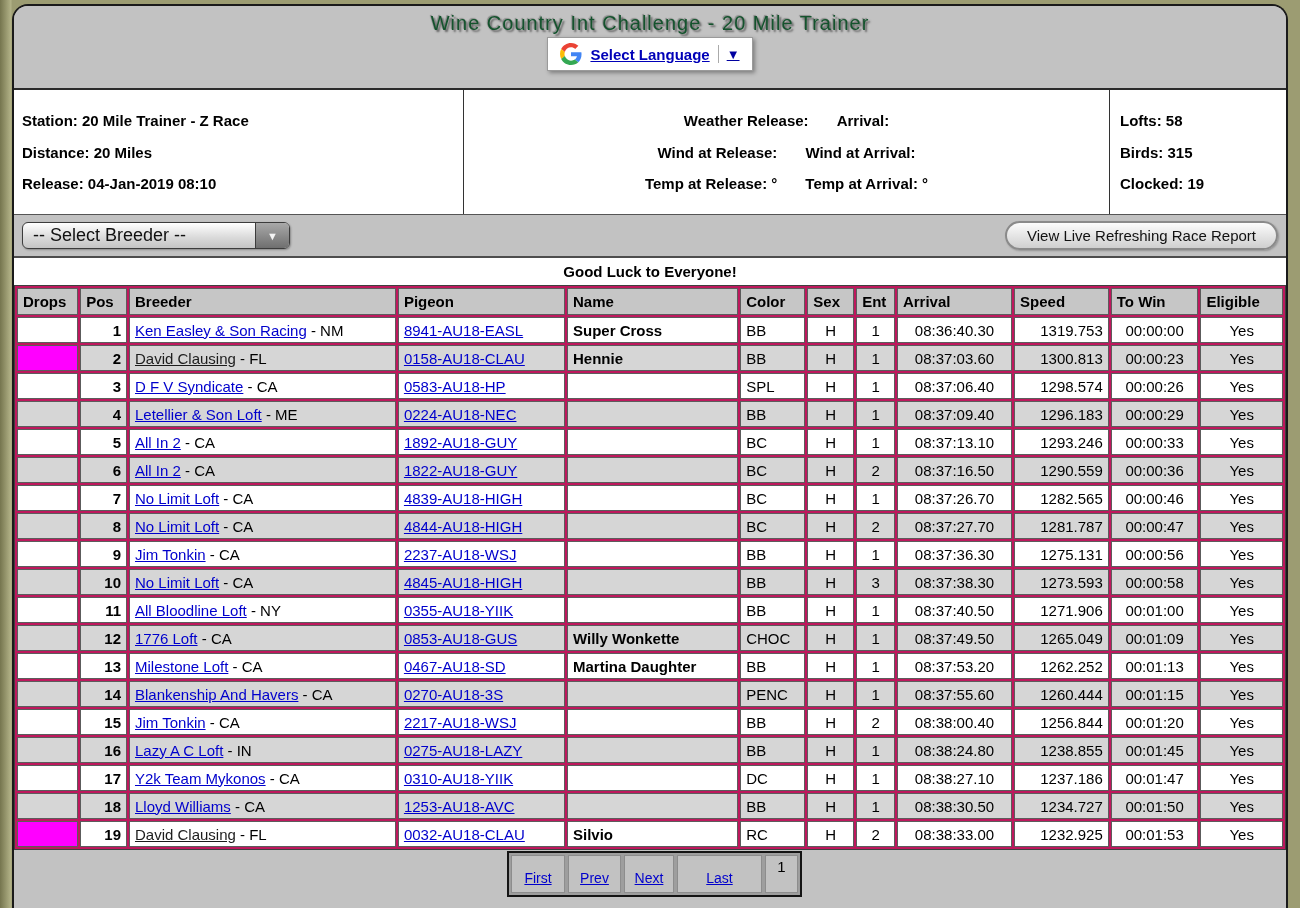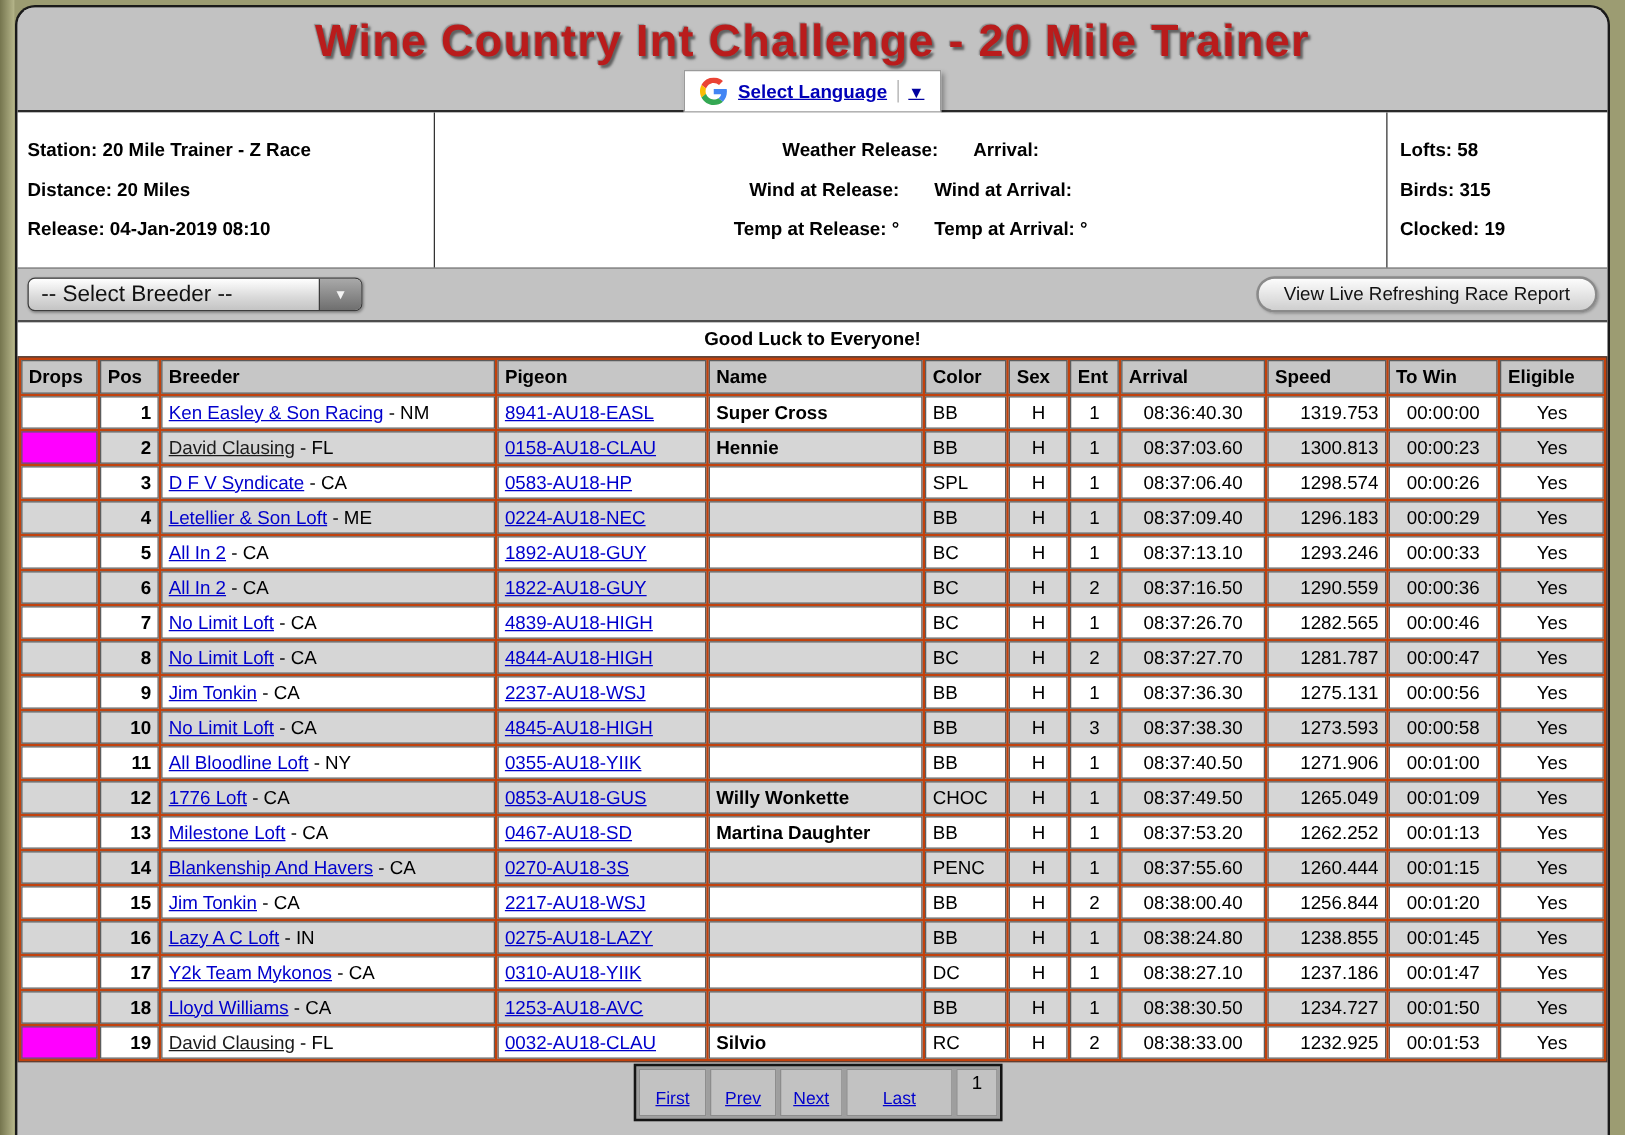--- a/index.html
+++ b/index.html
@@ -18,37 +18,37 @@
     position:absolute; left:12px; right:12px; top:4px; bottom:0;
     background:var(--band);
     border:2px solid #1a1a1a; border-bottom:none;
     border-radius:16px 16px 0 0;
     overflow:hidden;
     display:flex; flex-direction:column;
   }
   
   .title-band{height:84px; text-align:center; border-bottom:2px solid #2a2a2a; background:var(--band);}
   .page-title{
-    padding-top:6px; font-size:36px; font-weight:bold; color:#b91c1c;
+    padding-top:6px; font-size:20px; font-weight:normal; color:#14532d;
     text-shadow:2px 2px 2px #5f5f5f, -1px -1px 1px #8a8a8a;
     letter-spacing:1px;
   }
   .translate-widget{
     display:inline-flex; align-items:center; gap:8px;
     background:#ffffff; border:1px solid #9a9a9a; box-shadow:2px 2px 4px rgba(0,0,0,.35);
     padding:5px 12px; margin-top:2px; cursor:pointer;
   }
   .g-logo{width:22px;height:22px;display:block;}
   .translate-label{color:#0000b8; font-weight:bold; font-size:15px; text-decoration:underline;}
   .translate-divider{width:1px; height:18px; background:#aaa;}
   .translate-caret{color:#0000a0; font-size:13px; text-decoration:underline; font-weight:bold;}
   
   .info-band{display:flex; background:#fff; border-bottom:1px solid #555; height:125px;}
   .info-panel{display:flex; flex-direction:column; justify-content:space-evenly; font-weight:bold; font-size:15px; color:#000;}
-  .info-left{width:334px; border-right:1px solid #333; padding:8px 8px;}
+  .info-left{width:450px; border-right:1px solid #333; padding:8px 8px;}
   .info-middle{flex:1; border-right:1px solid #333; padding:8px 0;}
   .info-middle .pair{display:flex; justify-content:center; gap:28px;}
   .info-right{width:176px; padding:8px 10px;}
   
   .toolbar{height:43px; background:var(--band); border-bottom:2px solid #4d4d4d;
     display:flex; align-items:center; justify-content:space-between; padding:0 8px;}
   .breeder-select{
     width:268px; height:27px; display:flex; align-items:stretch;
     border:1px solid #3c3c3c; border-radius:6px; overflow:hidden; cursor:pointer;
     background:linear-gradient(#ffffff,#d9d9d9 60%, #c4c4c4);
@@ -62,21 +62,21 @@
   .report-btn{
     height:29px; padding:0 20px; border:2px solid #8a8a8a; border-radius:15px;
     background:linear-gradient(#fcfcfc,#cfcfcf); font-size:15px; color:#111;
     font-family:"Liberation Sans",sans-serif; cursor:pointer; box-shadow:1px 1px 2px rgba(0,0,0,.25);
   }
   
   .banner{background:#fff; height:27px; line-height:27px; text-align:center; font-weight:bold; font-size:15px;}
   
   table.results{
     border-collapse:separate; border-spacing:2px; width:100%;
-    background:#c2410c; border:1px solid #3f3f3f; table-layout:fixed;
+    background:#be185d; border:1px solid #3f3f3f; table-layout:fixed;
   }
   table.results th{
     background:var(--hdr); border:1px solid var(--cellborder);
     font-size:15px; font-weight:bold; text-align:left; padding:3px 5px; height:27px; color:#000;
   }
   table.results td{
     border:1px solid var(--cellborder); font-size:15px; padding:2px 5px; height:26px;
     overflow:hidden; white-space:nowrap; color:#000;
   }
   tr.odd td{background:#ffffff;}

